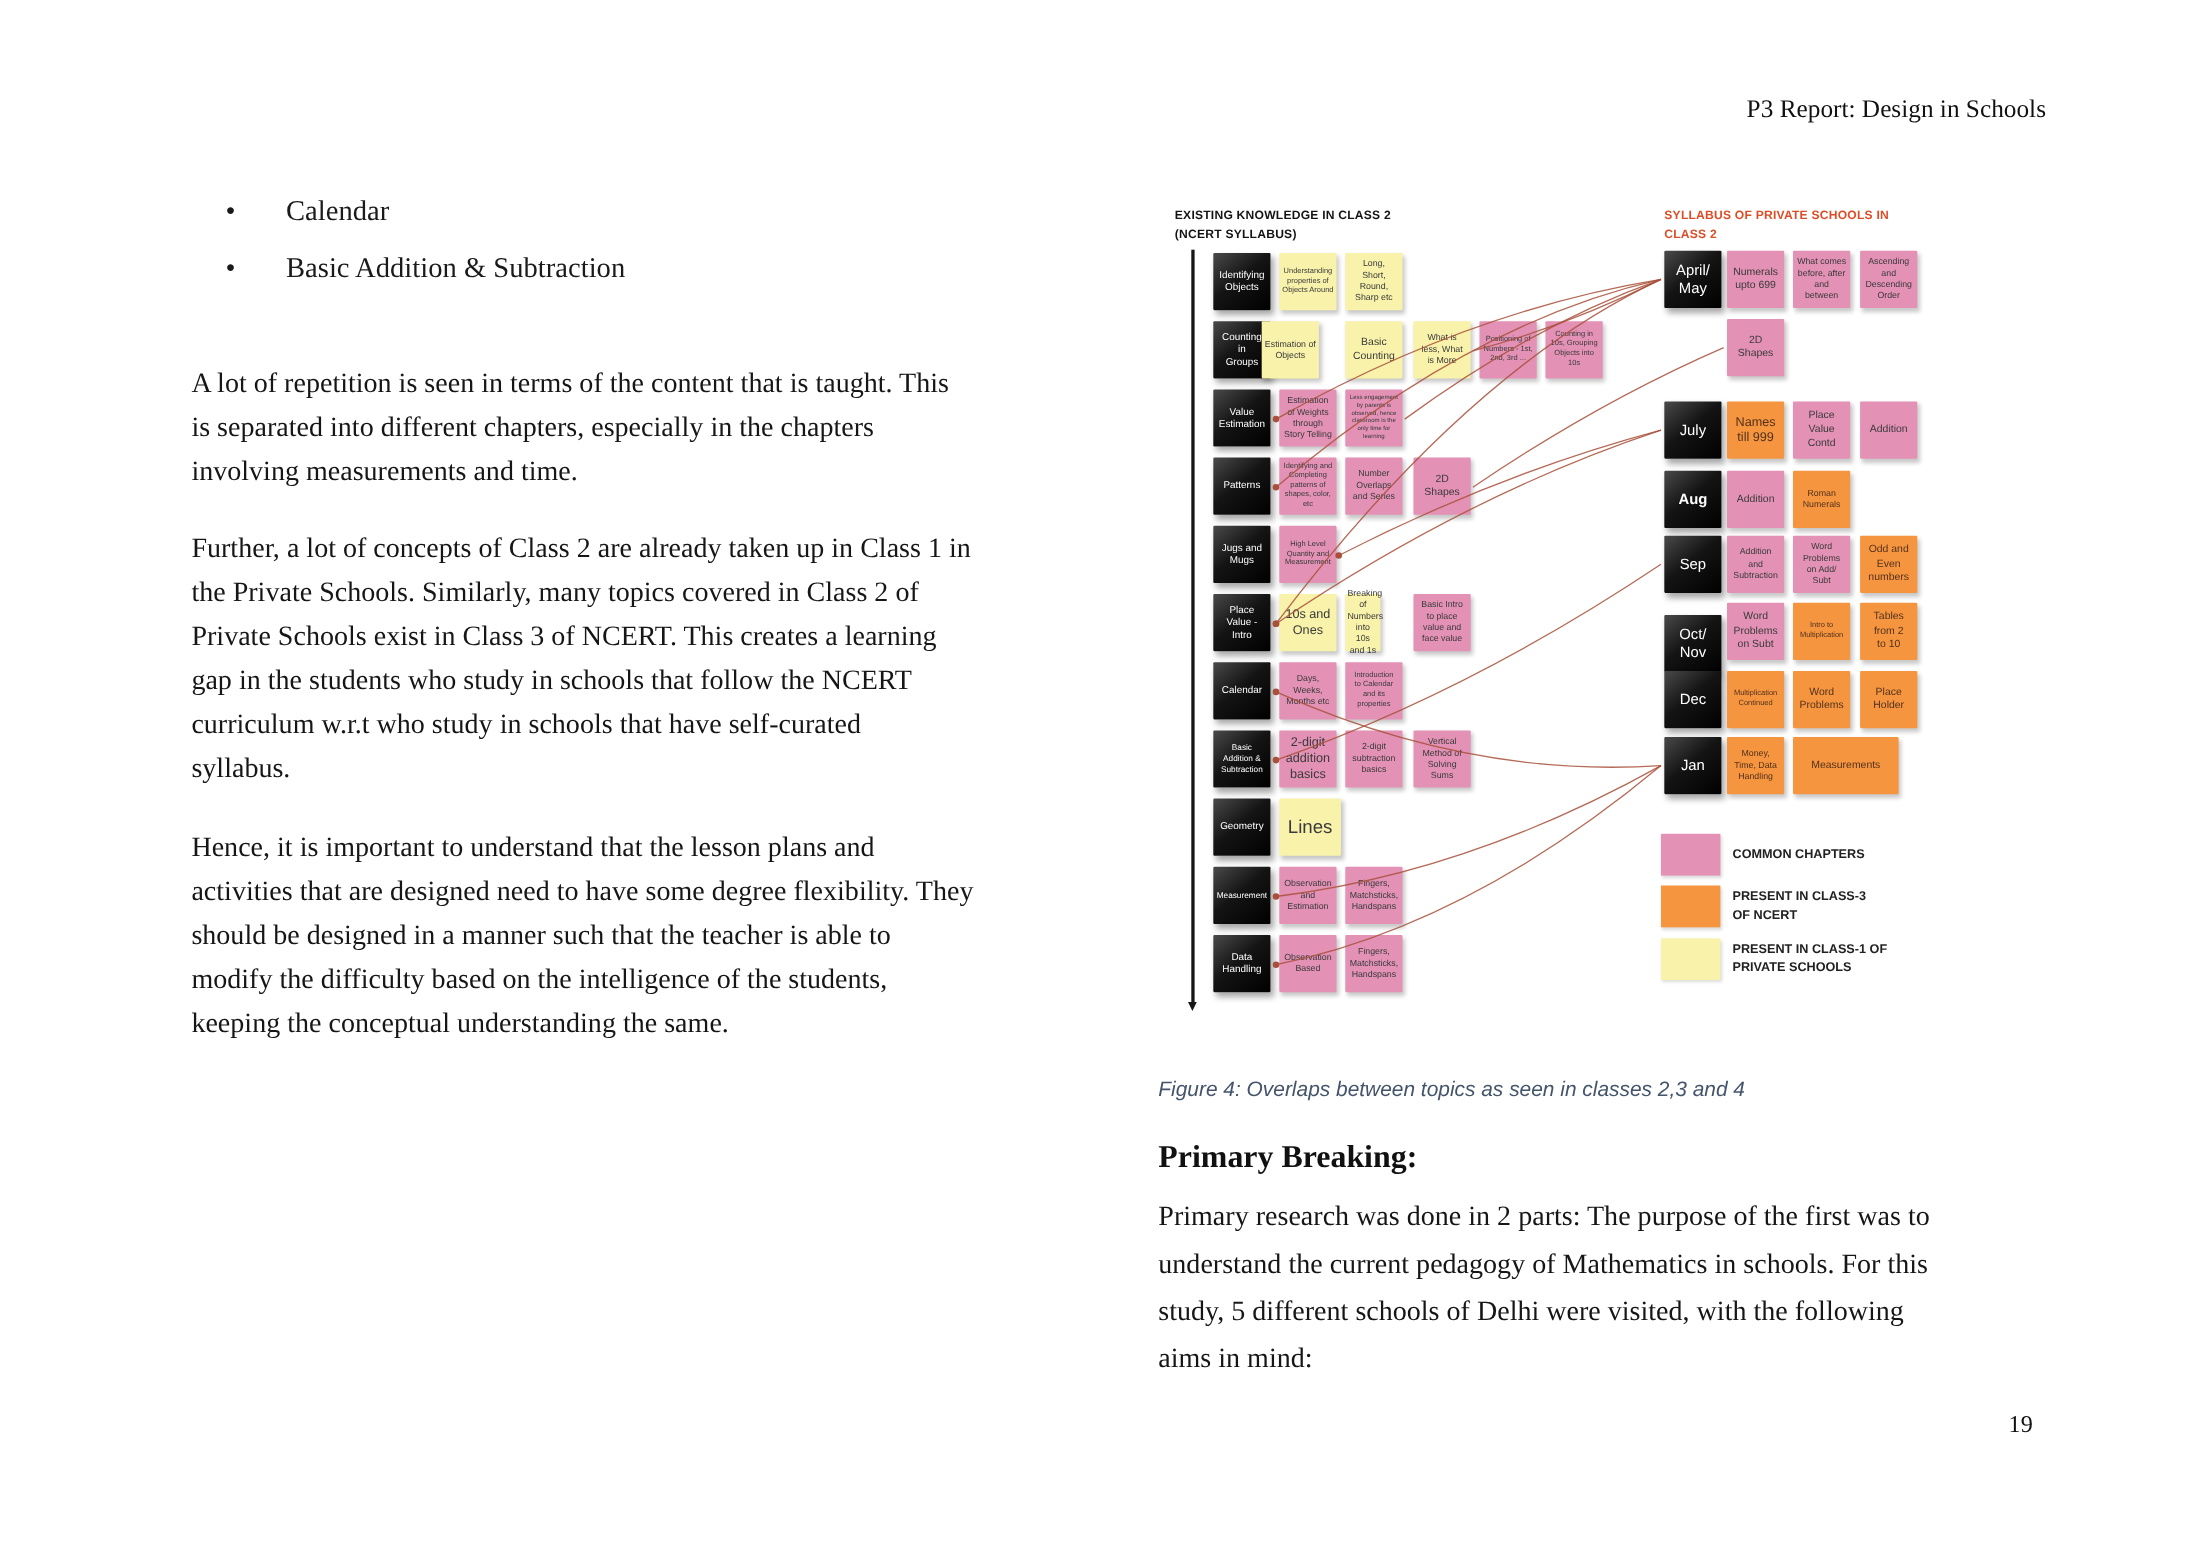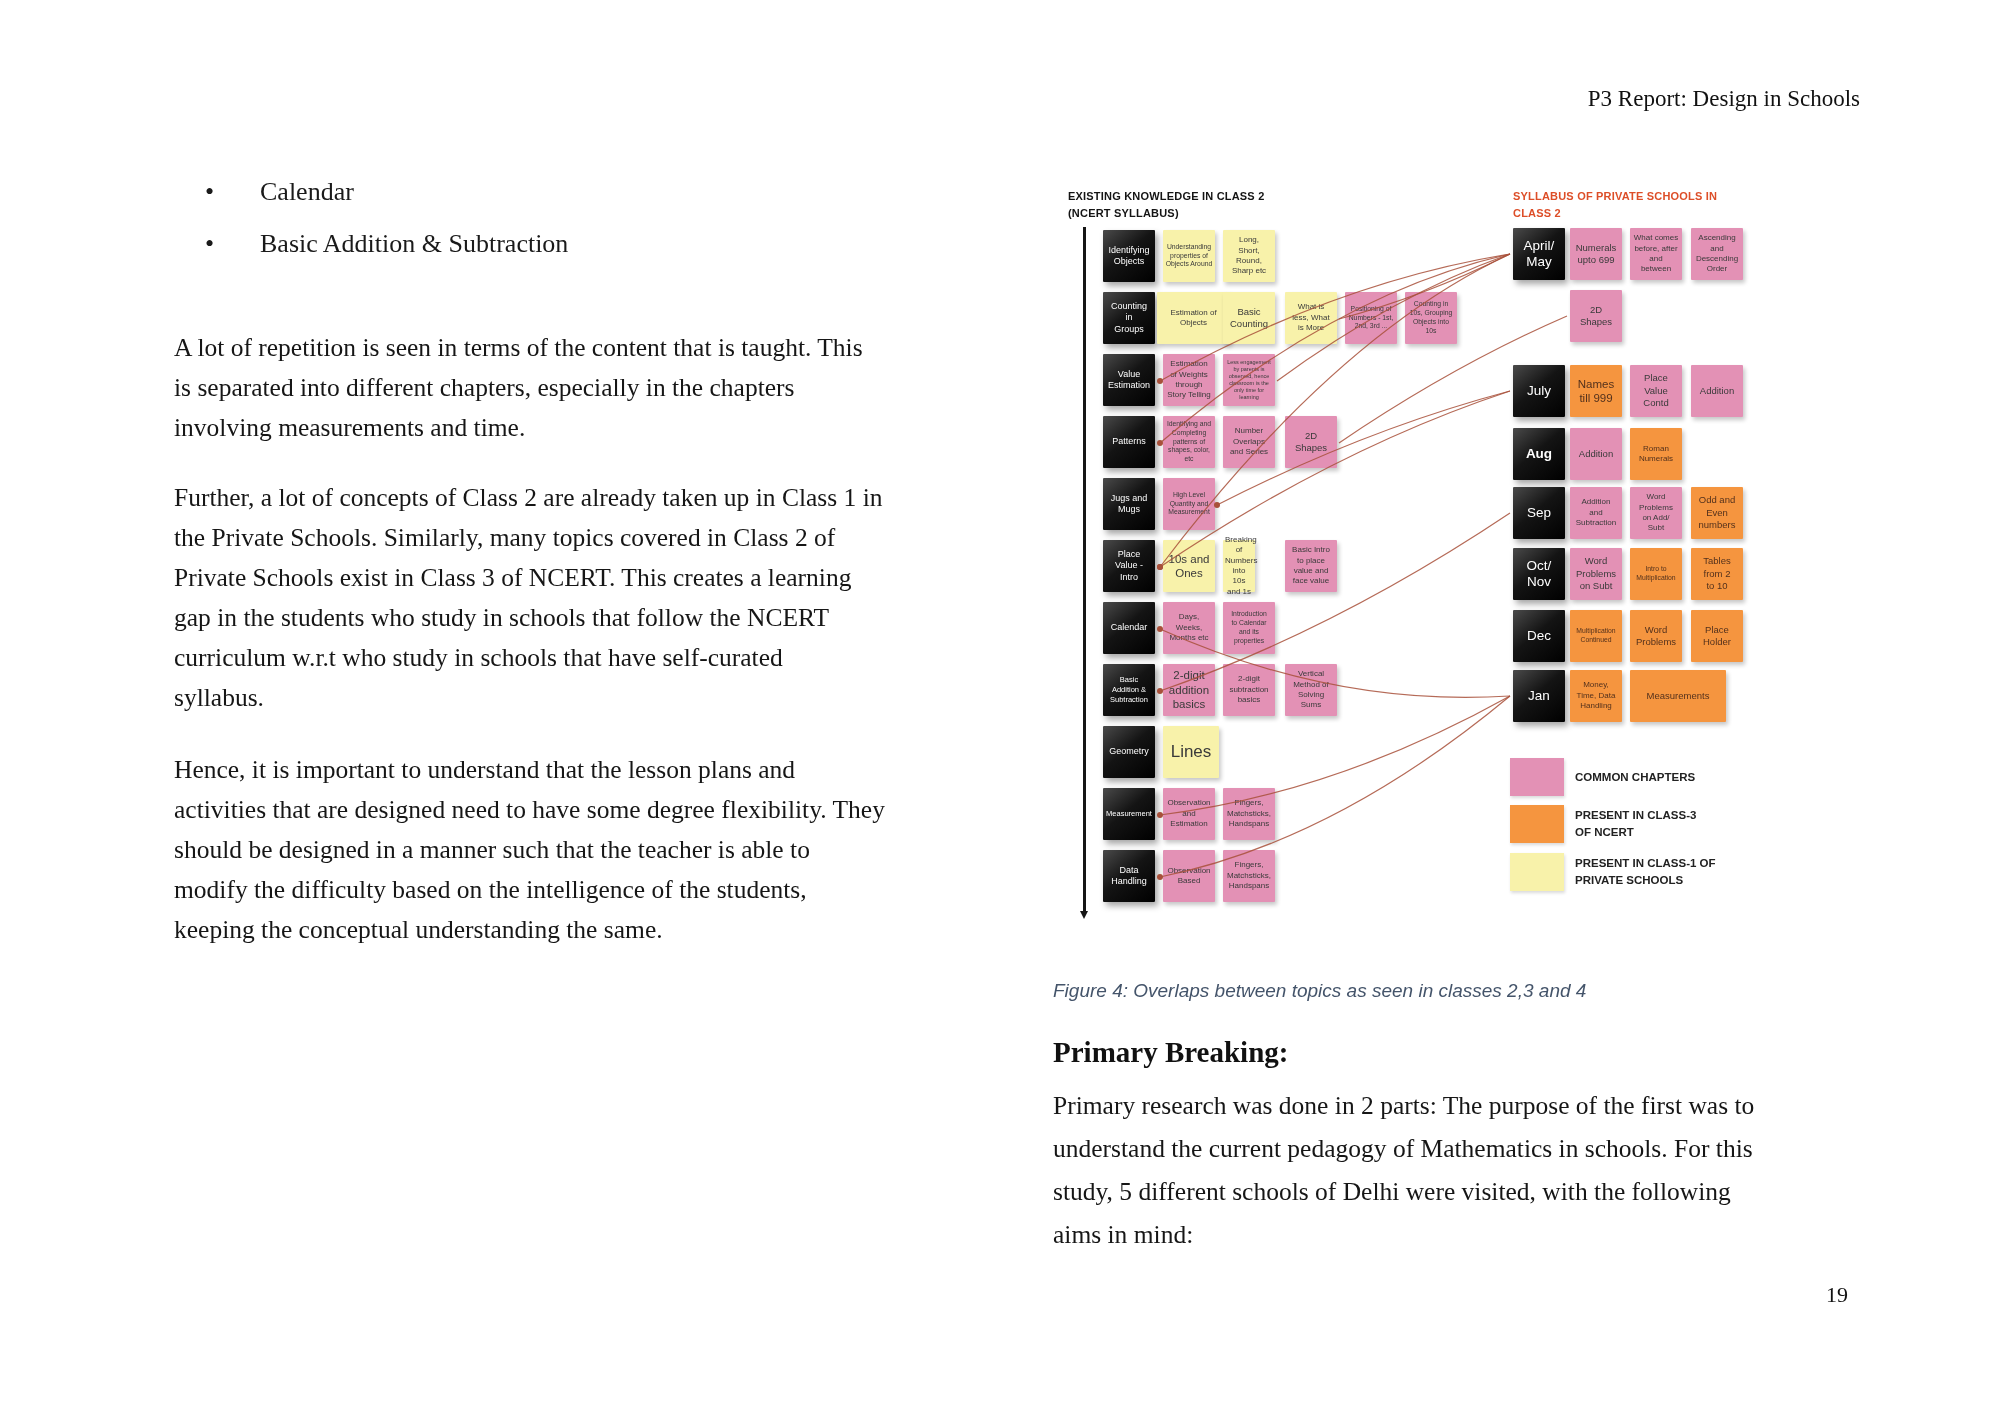--- a/index.html
+++ b/index.html
@@ -112,21 +112,21 @@
       <span>Long,
 Short,
 Round,
 Sharp etc</span>
     </div>
     <div class="note black topic" style="left: 38px; top: 107px; width: 52px; height: 52px;">
       <span>Counting
 in
 Groups</span>
     </div>
-    <div class="note yellow s" style="left: 92px; top: 107px; width: 73px; height: 52px;">
+    <div class="note yellow s" style="left: 82px; top: 107px; width: 52px; height: 52px;">
       <span>Estimation of Objects</span>
     </div>
     <div class="note yellow m" style="left: 158px; top: 107px; width: 52px; height: 52px;">
       <span>Basic
 Counting</span>
     </div>
     <div class="note yellow s" style="left: 220px; top: 107px; width: 52px; height: 52px;">
       <span>What is
 less, What
 is More</span>
@@ -323,21 +323,21 @@
       <span>Word
 Problems
 on Add/
 Subt</span>
     </div>
     <div class="note orange m" style="left: 626px; top: 302px; width: 52px; height: 52px;">
       <span>Odd and
 Even
 numbers</span>
     </div>
-    <div class="note black month" style="left: 448px; top: 363px; width: 52px; height: 52px;">
+    <div class="note black month" style="left: 448px; top: 374px; width: 52px; height: 52px;">
       <span>Oct/
 Nov</span>
     </div>
     <div class="note pink m" style="left: 505px; top: 363px; width: 52px; height: 52px;">
       <span>Word
 Problems
 on Subt</span>
     </div>
     <div class="note orange xs" style="left: 565px; top: 363px; width: 52px; height: 52px;">
       <span>Intro to

